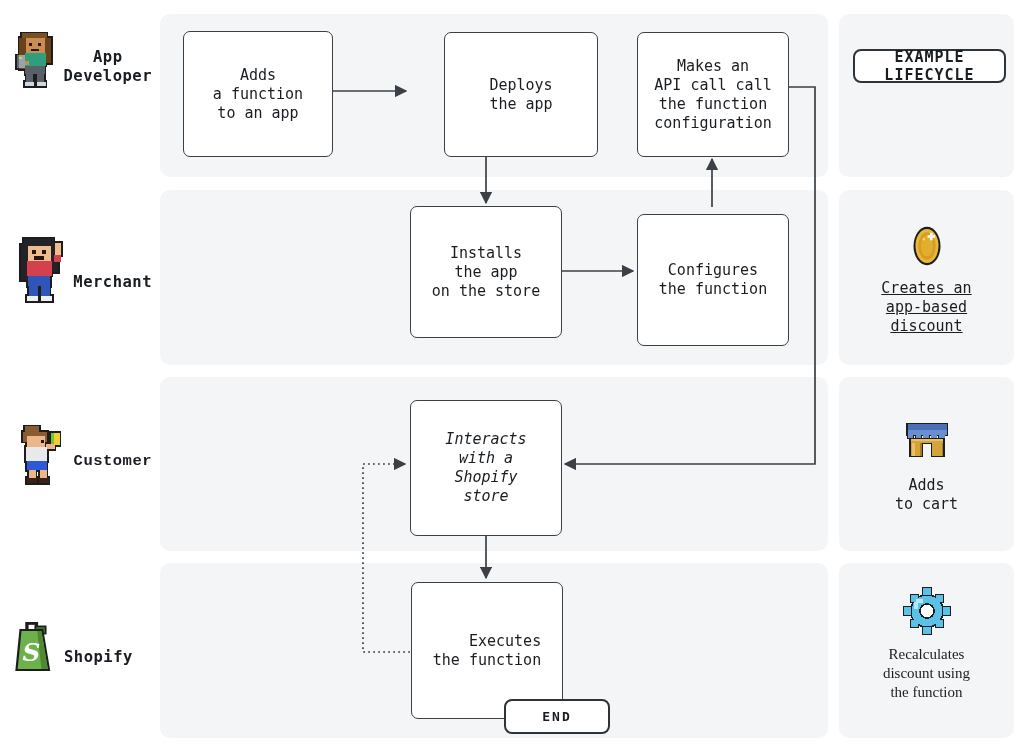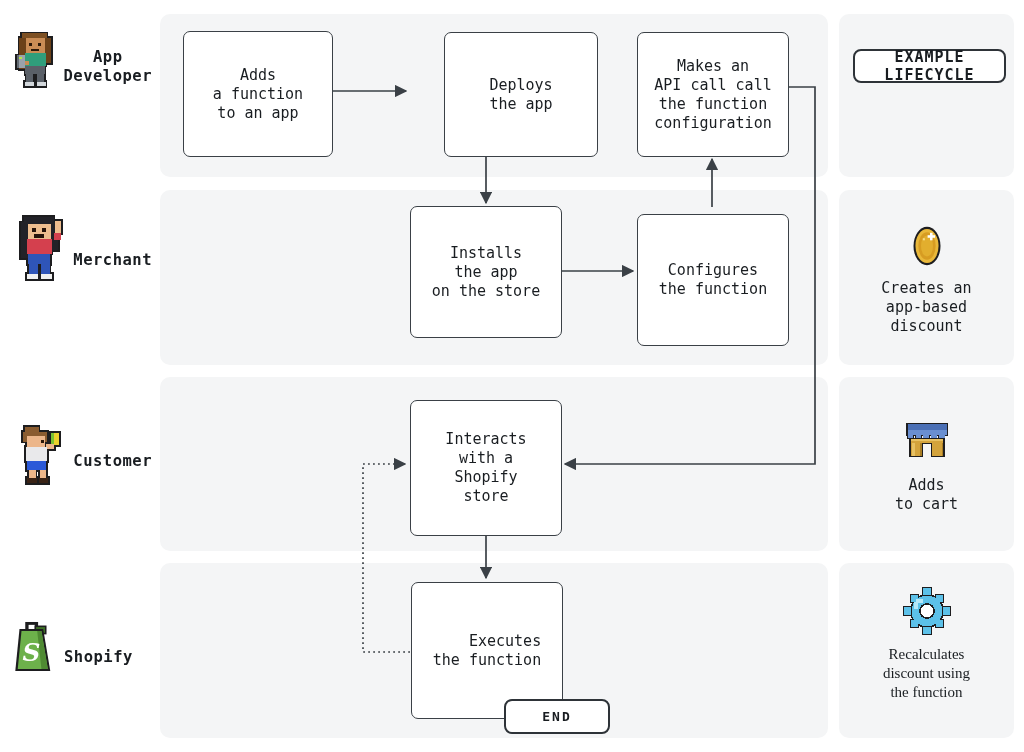--- a/index.html
+++ b/index.html
@@ -77,21 +77,21 @@
 the app</div>
   <div class="step" style="left:637px;top:32px;width:150px;height:123px;">Makes an
 API call call
 the function
 configuration</div>
   <div class="step" style="left:410px;top:206px;width:150px;height:130px;">Installs
 the app
 on the store</div>
   <div class="step" style="left:637px;top:214px;width:150px;height:130px;">Configures
 the function</div>
-  <div class="step" style="left:410px;top:400px;width:150px;height:134px;">Interacts
+  <div class="step" style="left:410px;top:400px;width:150px;height:134px;font-style:italic;">Interacts
 with a
 Shopify
 store</div>
   <div class="step" style="left:411px;top:582px;width:150px;height:135px;text-align:right;">Executes
 the function</div>
 
   <div class="badge big" style="left:504px;top:699px;width:102px;height:31px;">END</div>
   <div class="badge small" style="left:853px;top:23px;width:149px;height:30px;">EXAMPLE LIFECYCLE</div>
 
   <div class="actor" style="top:26px;">
@@ -124,21 +124,21 @@
       <rect x="4.4" y="7.6" width="4.4" height="1.95" fill="#5a6068"></rect>
       <rect x="4.6" y="9.55" width="1.6" height="1.7" fill="#5a6068"></rect>
       <rect x="7" y="9.55" width="1.6" height="1.7" fill="#5a6068"></rect>
       <rect x="4.2" y="11.2" width="2.1" height="1.05" fill="#d2d7db"></rect>
       <rect x="6.9" y="11.2" width="2.1" height="1.05" fill="#d2d7db"></rect>
     </svg>
     <div class="actor-label" style="margin-top:12px;">App
 Developer</div>
   </div>
 
-  <div class="actor" style="top:214px;">
+  <div class="actor" style="top:236px;">
     <svg width="70" height="70" viewBox="0 0 13 13" shape-rendering="crispEdges">
       <g fill="#1d1d1f">
         <rect x="3.05" y="-0.1" width="6.5" height="2.2"></rect>
           <rect x="2.55" y="1" width="2" height="7.6"></rect>
         <rect x="8.35" y="1" width="2" height="6"></rect>
           <rect x="3.85" y="1.25" width="5.1" height="3.7"></rect>
         <rect x="9.05" y="0.65" width="1.9" height="3.2"></rect>
           <rect x="3.65" y="4.25" width="5.5" height="3.5"></rect>
         <rect x="3.95" y="7.05" width="4.9" height="2.7"></rect>
           <rect x="4.15" y="9.05" width="2.3" height="2.5"></rect>
@@ -187,21 +187,21 @@
       <rect x="8.7" y="2.2" width="0.55" height="2.4" fill="#7cc230"></rect>
       <rect x="9.25" y="2.2" width="1.05" height="2.4" fill="#ecd22c"></rect>
       <rect x="7.7" y="4.4" width="1.65" height="0.9" fill="#ecb68a"></rect>
       <rect x="3.9" y="5" width="4.05" height="2.7" fill="#e9e9eb"></rect>
       <rect x="4.1" y="7.7" width="3.7" height="1.7" fill="#2b59d8"></rect>
       <rect x="4.4" y="9.4" width="1.3" height="1.5" fill="#ecb68a"></rect>
       <rect x="6.5" y="9.4" width="1.3" height="1.5" fill="#ecb68a"></rect>
       <rect x="4" y="10.9" width="1.9" height="1" fill="#3a2316"></rect>
       <rect x="6.3" y="10.9" width="1.9" height="1" fill="#3a2316"></rect>
     </svg>
-    <div class="actor-label" style="margin-top:12px;">Customer</div>
+    <div class="actor-label" style="margin-top:12px;font-family:Liberation Mono, monospace;">Customer</div>
   </div>
 
   <div class="actor" style="top:618px;">
     <svg width="58" height="62" viewBox="0 0 13 14">
       <rect x="4.3" y="0.9" width="2.9" height="2.5" fill="#1d1d1f"></rect>
       <rect x="5.05" y="1.55" width="1.4" height="1.2" fill="#ffffff"></rect>
       <rect x="6.4" y="1.7" width="2.7" height="2" fill="#1d1d1f"></rect>
       <rect x="6.75" y="2.05" width="2" height="1.3" fill="#3e7026"></rect>
       <polygon points="3.0,2.5 8.35,2.5 9.95,11.95 2.05,11.95" fill="#1d1d1f"></polygon>
       <polygon points="3.45,2.95 7.95,2.95 9.4,11.5 2.6,11.5" fill="#6db14b"></polygon>
@@ -215,21 +215,21 @@
   <div class="example" style="top:224px;">
     <svg width="30" height="44" viewBox="0 0 10 14">
       <ellipse cx="5" cy="7" rx="4.5" ry="6.4" fill="#1d1d1f"></ellipse>
       <ellipse cx="5" cy="7" rx="3.85" ry="5.7" fill="#e9b83a"></ellipse>
       <ellipse cx="5" cy="7" rx="2.9" ry="4.6" fill="#d79c22"></ellipse>
       <ellipse cx="5" cy="7" rx="2" ry="3.5" fill="#e2ae2e"></ellipse>
       <rect x="6" y="2.6" width="0.85" height="2.5" fill="#ffffff"></rect>
       <rect x="5.2" y="3.4" width="2.5" height="0.85" fill="#ffffff"></rect>
       <rect x="3.6" y="4.4" width="0.7" height="0.7" fill="#f6dc86"></rect>
     </svg>
-    <div class="example-label" style="margin-top:11px;">Creates an
+    <div class="example-label" style="margin-top:11px;text-decoration:underline;">Creates an
 app-based
 discount</div>
   </div>
 
   <div class="example" style="top:420px;">
     <svg width="52" height="45" viewBox="0 0 16 13" shape-rendering="crispEdges">
       <rect x="1.6" y="0.55" width="12.8" height="3.95" fill="#1d1d1f"></rect>
       <g fill="#1d1d1f">
         <rect x="1.9" y="4.1" width="2.1" height="1.35"></rect>
           <rect x="4.3" y="4.1" width="2.1" height="1.35"></rect>

